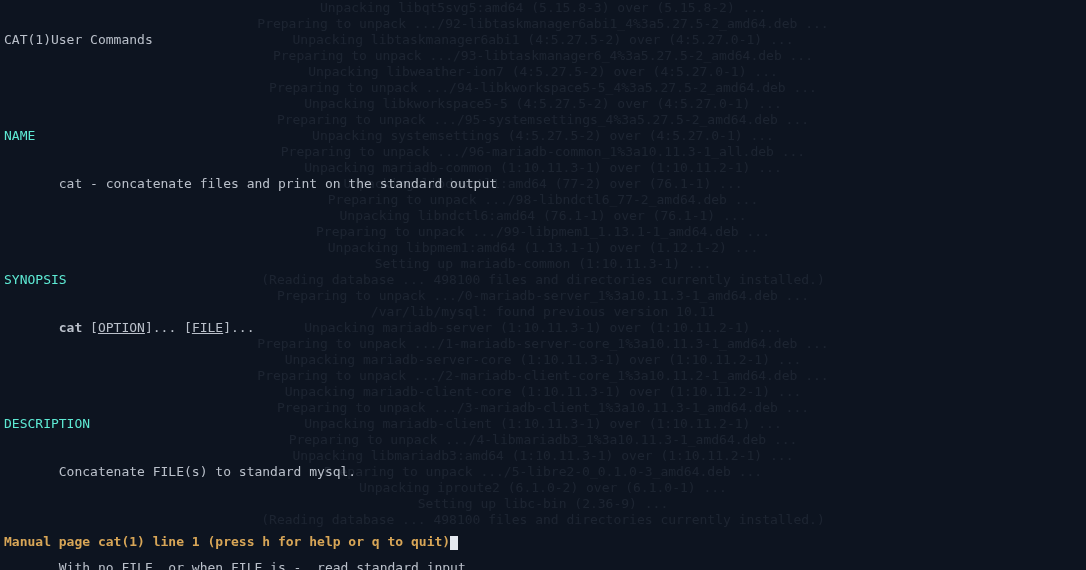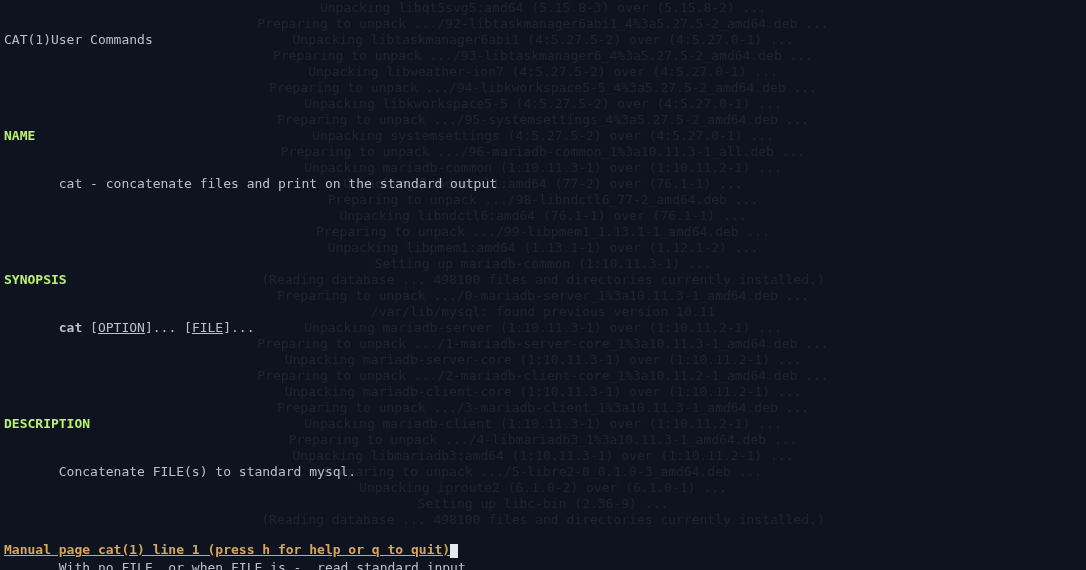--- a/index.html
+++ b/index.html
@@ -27,32 +27,31 @@
     .manpage {
       position: relative;
       padding: 0 4px;
       white-space: pre;
     }
     .header-line {
       display: flex;
       justify-content: flex-start;
       padding-right: 360px;
     }
-    .heading { color: #bef264; font-weight: bold; }
+    .heading { color: #5eead4; font-weight: normal; }
     .bold { font-weight: bold; margin-top: 14px; }
     .ul { text-decoration: underline; text-align: right; }
     .statusbar {
       position: absolute;
       left: 4px;
-      bottom: 12px;
+      bottom: 20px;
       color: #d8a657;
       display: flex;
       align-items: flex-end;
       font-weight: bold;
-      text-decoration: underline;
     }
     .cursor {
       display: inline-block;
       width: 8px;
       height: 14px;
       background: #e5e9f0;
     }
   </style>
 </head>
 <body>

